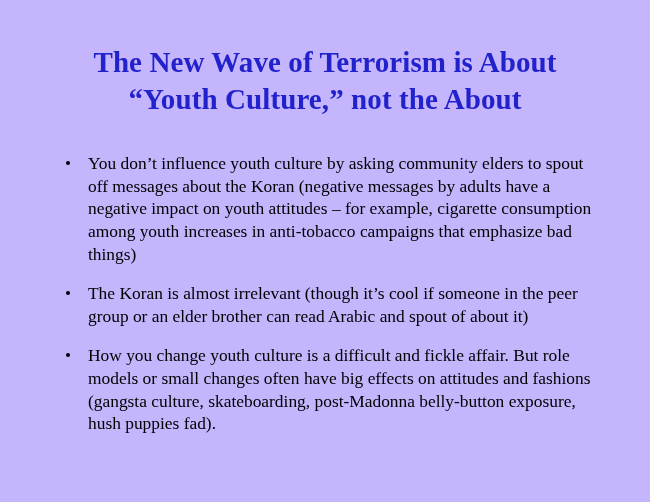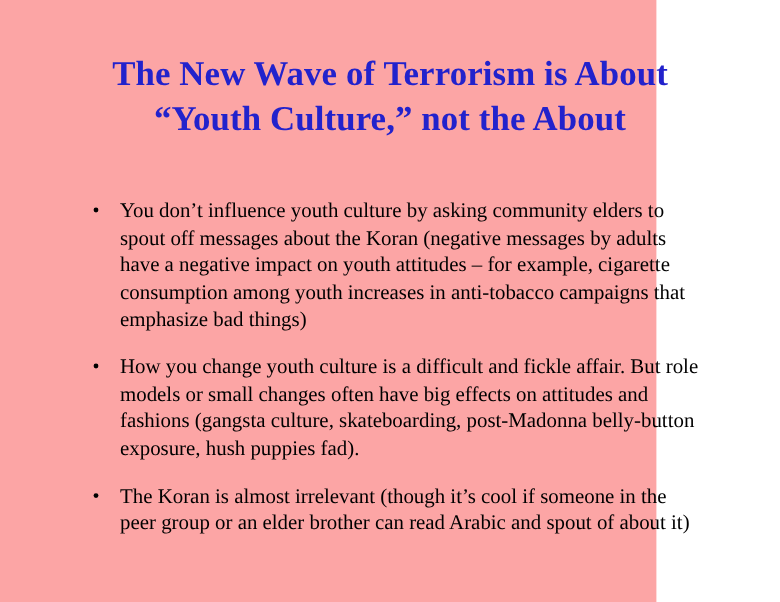--- a/index.html
+++ b/index.html
@@ -8,24 +8,24 @@
   }
   body {
     width: 650px;
     height: 502px;
     background: #ffffff;
     font-family: "Liberation Serif", serif;
     overflow: hidden;
   }
   .slide {
     position: relative;
-    width: 547px;
+    width: 650px;
     height: 502px;
     box-sizing: border-box;
-    background: #fca5a5;
+    background: #c4b5fd;
   }
   .slide-title {
     position: absolute;
     top: 44px;
     left: 30px;
     width: 590px;
     text-align: center;
     color: #2222cc;
     font-family: "Liberation Serif", serif;
     font-weight: bold;
@@ -34,21 +34,21 @@
     letter-spacing: 0.1px;
   }
   .slide-body {
     position: absolute;
     top: 148px;
     left: 56px;
     width: 548px;
   }
   ul.bullets {
     list-style: none;
-    margin: 16px;
+    margin: 4px;
     padding: 0;
   }
   ul.bullets > li {
     position: relative;
     padding-left: 28px;
     margin-bottom: 17px;
     color: #000000;
     font-family: "Liberation Serif", serif;
     font-size: 17.4px;
     line-height: 1.30;
@@ -81,22 +81,22 @@
   </div>
 
   <div class="slide-body">
     <ul class="bullets">
       <li>
         <span class="bullet-dot"></span>
         <span class="bullet-text">You don’t influence youth culture by asking community elders to spout off messages about the Koran (negative messages by adults have a negative impact on youth attitudes – for example, cigarette consumption among youth increases in anti-tobacco campaigns that emphasize bad things)</span>
       </li>
       <li>
         <span class="bullet-dot"></span>
-        <span class="bullet-text">How you change youth culture is a difficult and fickle affair. But role models or small changes often have big effects on attitudes and fashions (gangsta culture, skateboarding, post-Madonna belly-button exposure, hush puppies fad).</span>
+        <span class="bullet-text">The Koran is almost irrelevant (though it’s cool if someone in the peer group or an elder brother can read Arabic and spout of about it)</span>
       </li>
       <li>
         <span class="bullet-dot"></span>
-        <span class="bullet-text">The Koran is almost irrelevant (though it’s cool if someone in the peer group or an elder brother can read Arabic and spout of about it)</span>
+        <span class="bullet-text">How you change youth culture is a difficult and fickle affair. But role models or small changes often have big effects on attitudes and fashions (gangsta culture, skateboarding, post-Madonna belly-button exposure, hush puppies fad).</span>
       </li>
     </ul>
   </div>
 
 </div>
 
 </body></html>

